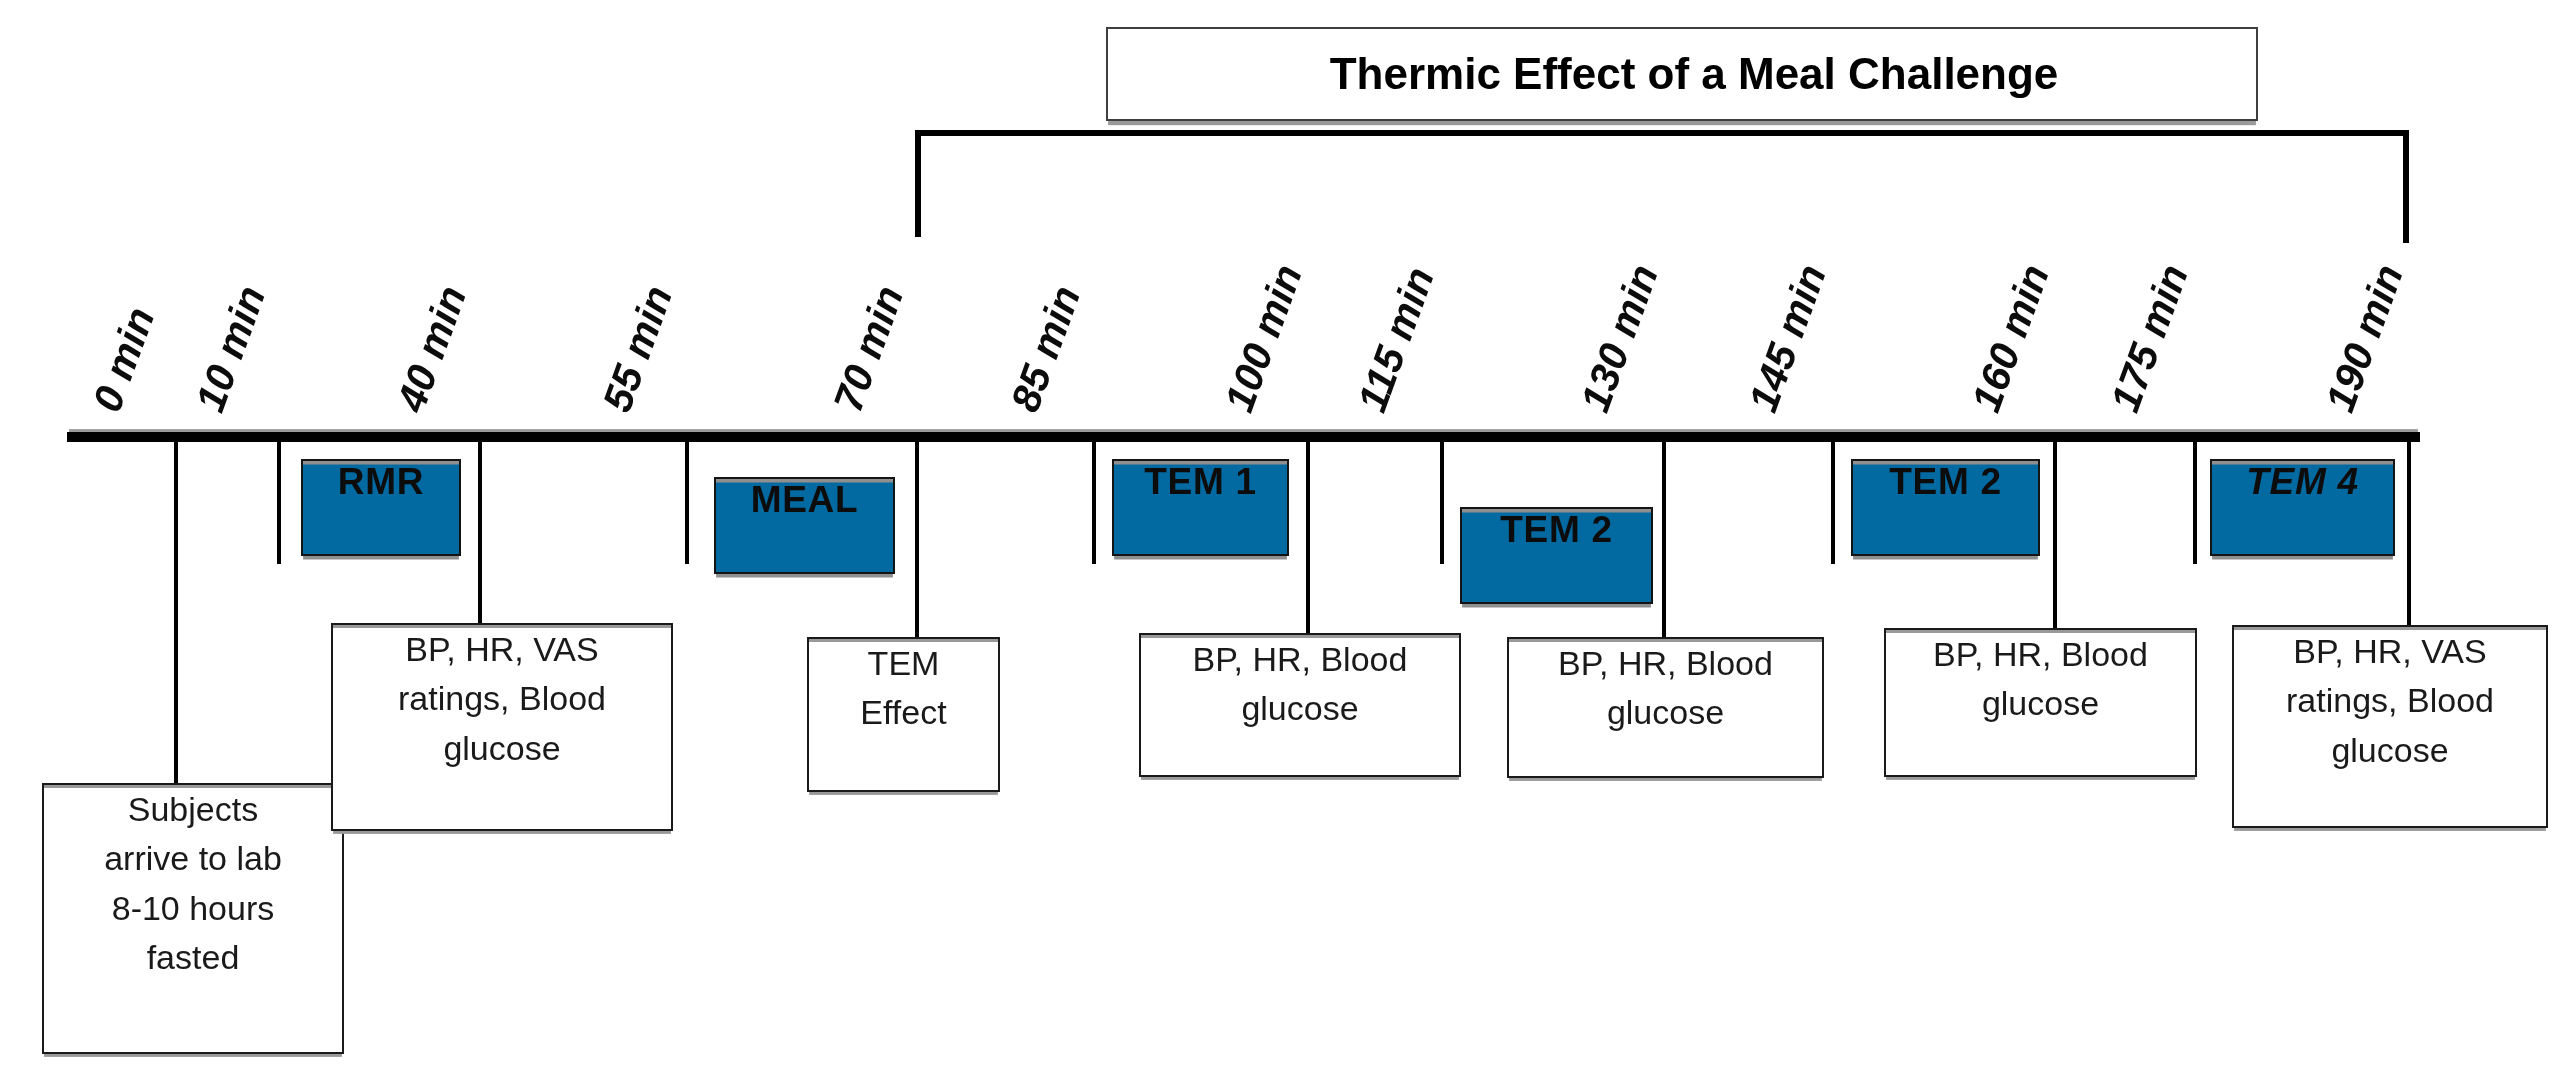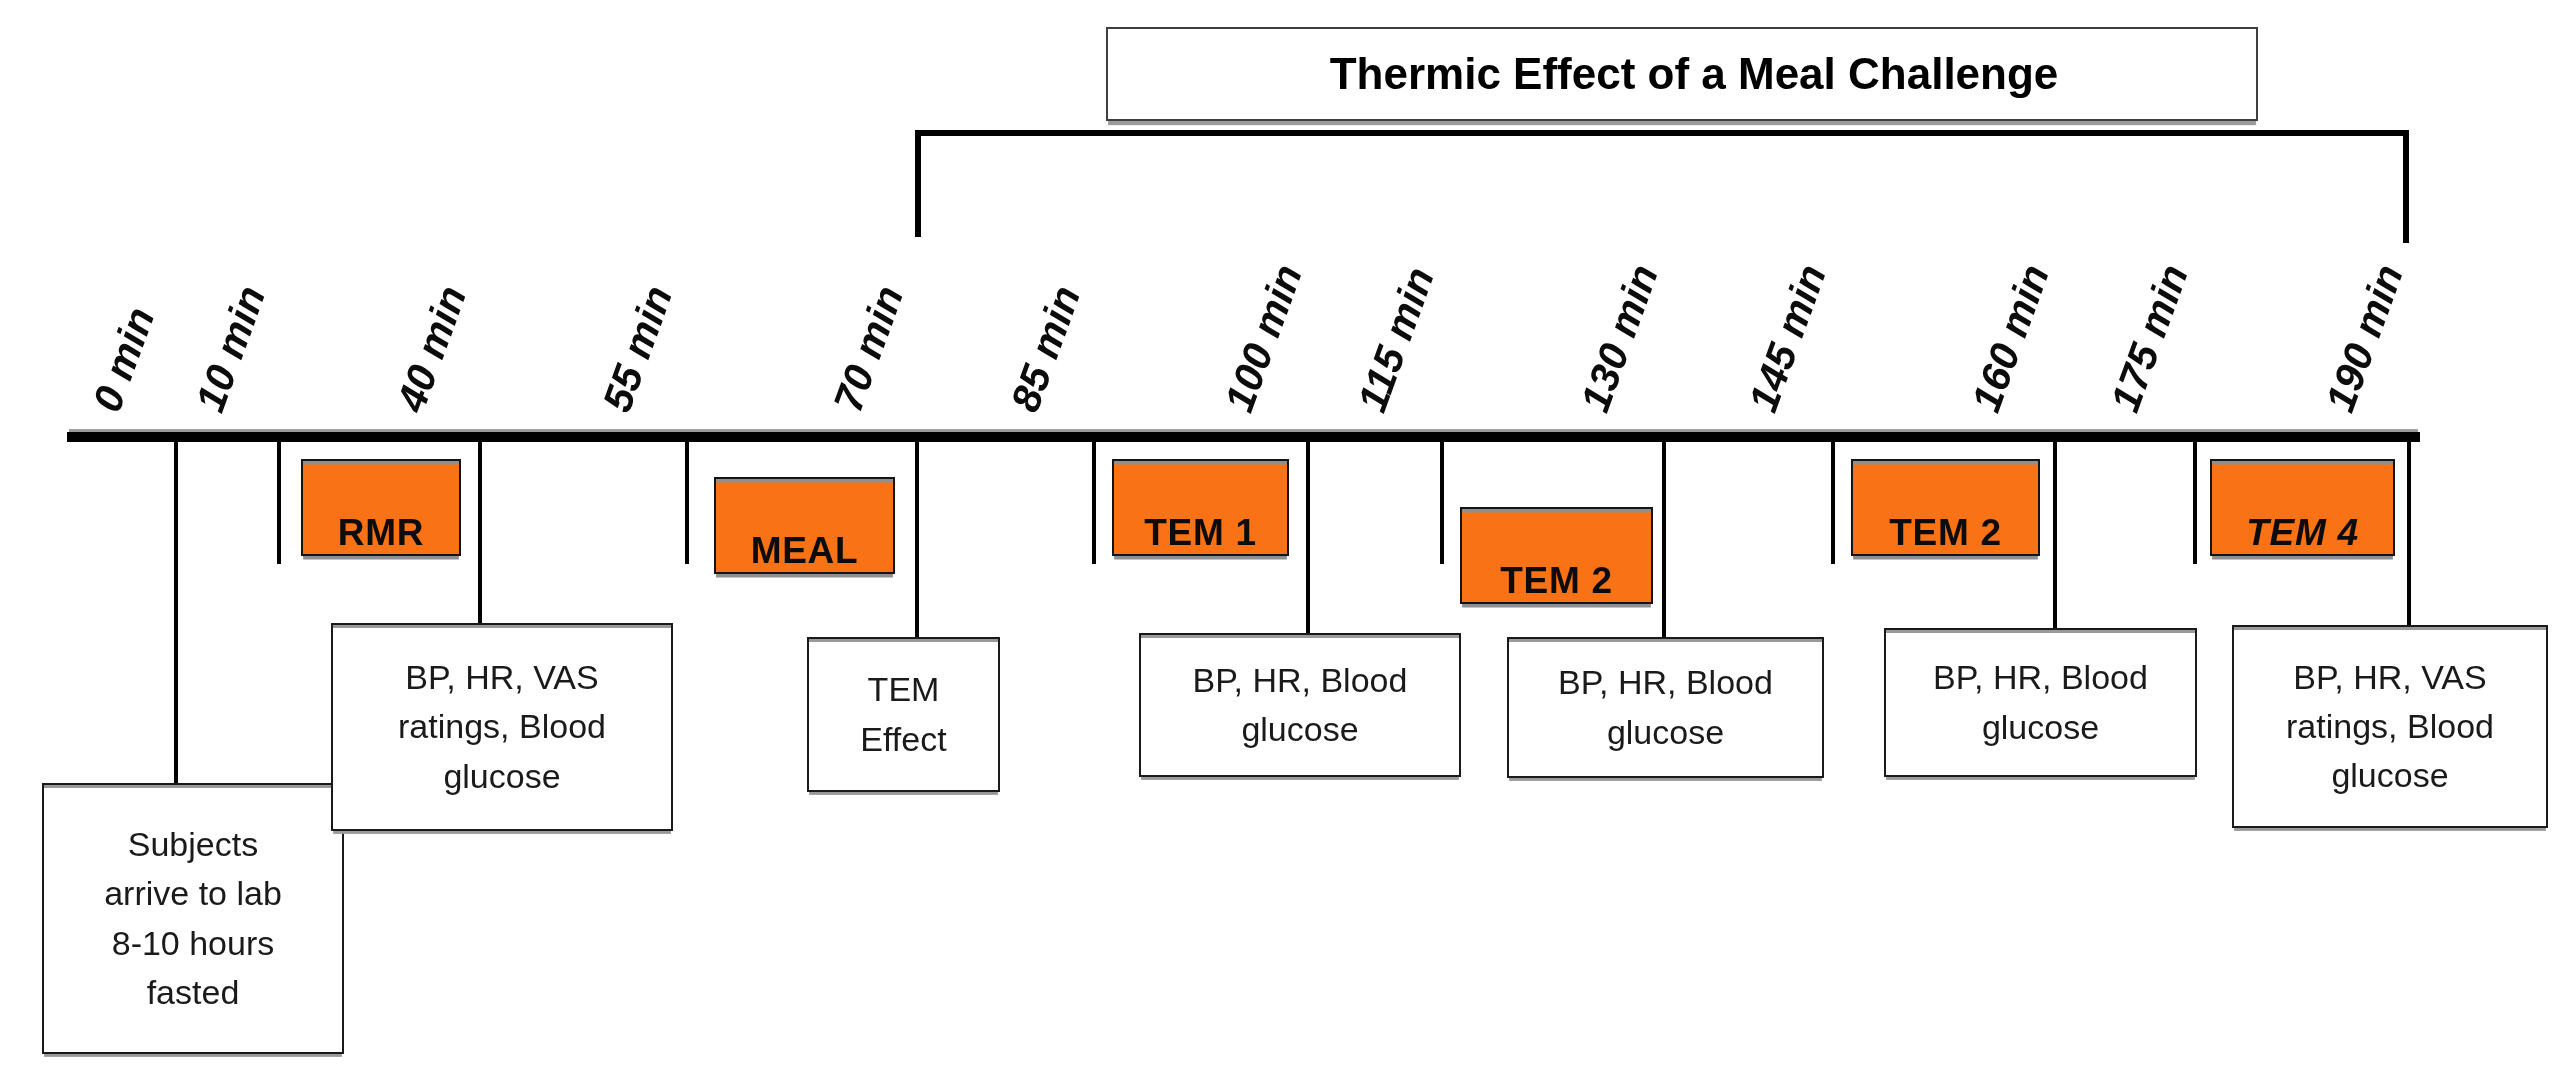--- a/index.html
+++ b/index.html
@@ -12,27 +12,27 @@
   .tlabel{
     position:absolute;white-space:nowrap;font-size:41px;font-weight:bold;font-style:italic;
     line-height:1;transform:rotate(-70deg);transform-origin:0 100%;color:#0c0c0c;
   }
   .titlebox{
     position:absolute;display:flex;align-items:center;justify-content:center;
     border:2.8px solid #3f3f3f;background:#fff;box-shadow:0 6.3px 0 -2.1px #9a9a9a;
     font-size:44px;font-weight:bold;color:#000;padding-left:24px;
   }
   .pbox{
-    position:absolute;display:flex;align-items:flex-end;justify-content:center;
-    border:2.8px solid #141414;background:#f97316;
+    position:absolute;display:flex;align-items:flex-start;justify-content:center;
+    border:2.8px solid #141414;background:#0369a1;
     box-shadow:inset 0 5.6px 0 -2.1px #8f8f8f, 0 5.6px 0 -2.1px #8f8f8f;
     font-size:37px;font-weight:bold;color:#0c0c0c;letter-spacing:0.7px;
   }
   .ebox{
-    position:absolute;display:flex;align-items:center;justify-content:center;text-align:center;
+    position:absolute;display:flex;justify-content:center;text-align:center;
     border:2.8px solid #1a1a1a;background:#fff;
     box-shadow:inset 0 5px 0 -2.1px #999, 0 5px 0 -2.1px #999;
     font-size:34px;line-height:1.45;color:#1a1a1a;
   }
   .ebox .txt{white-space:pre-line;}
 </style>
 </head>
 <body>
 
 <div class="canvas">

